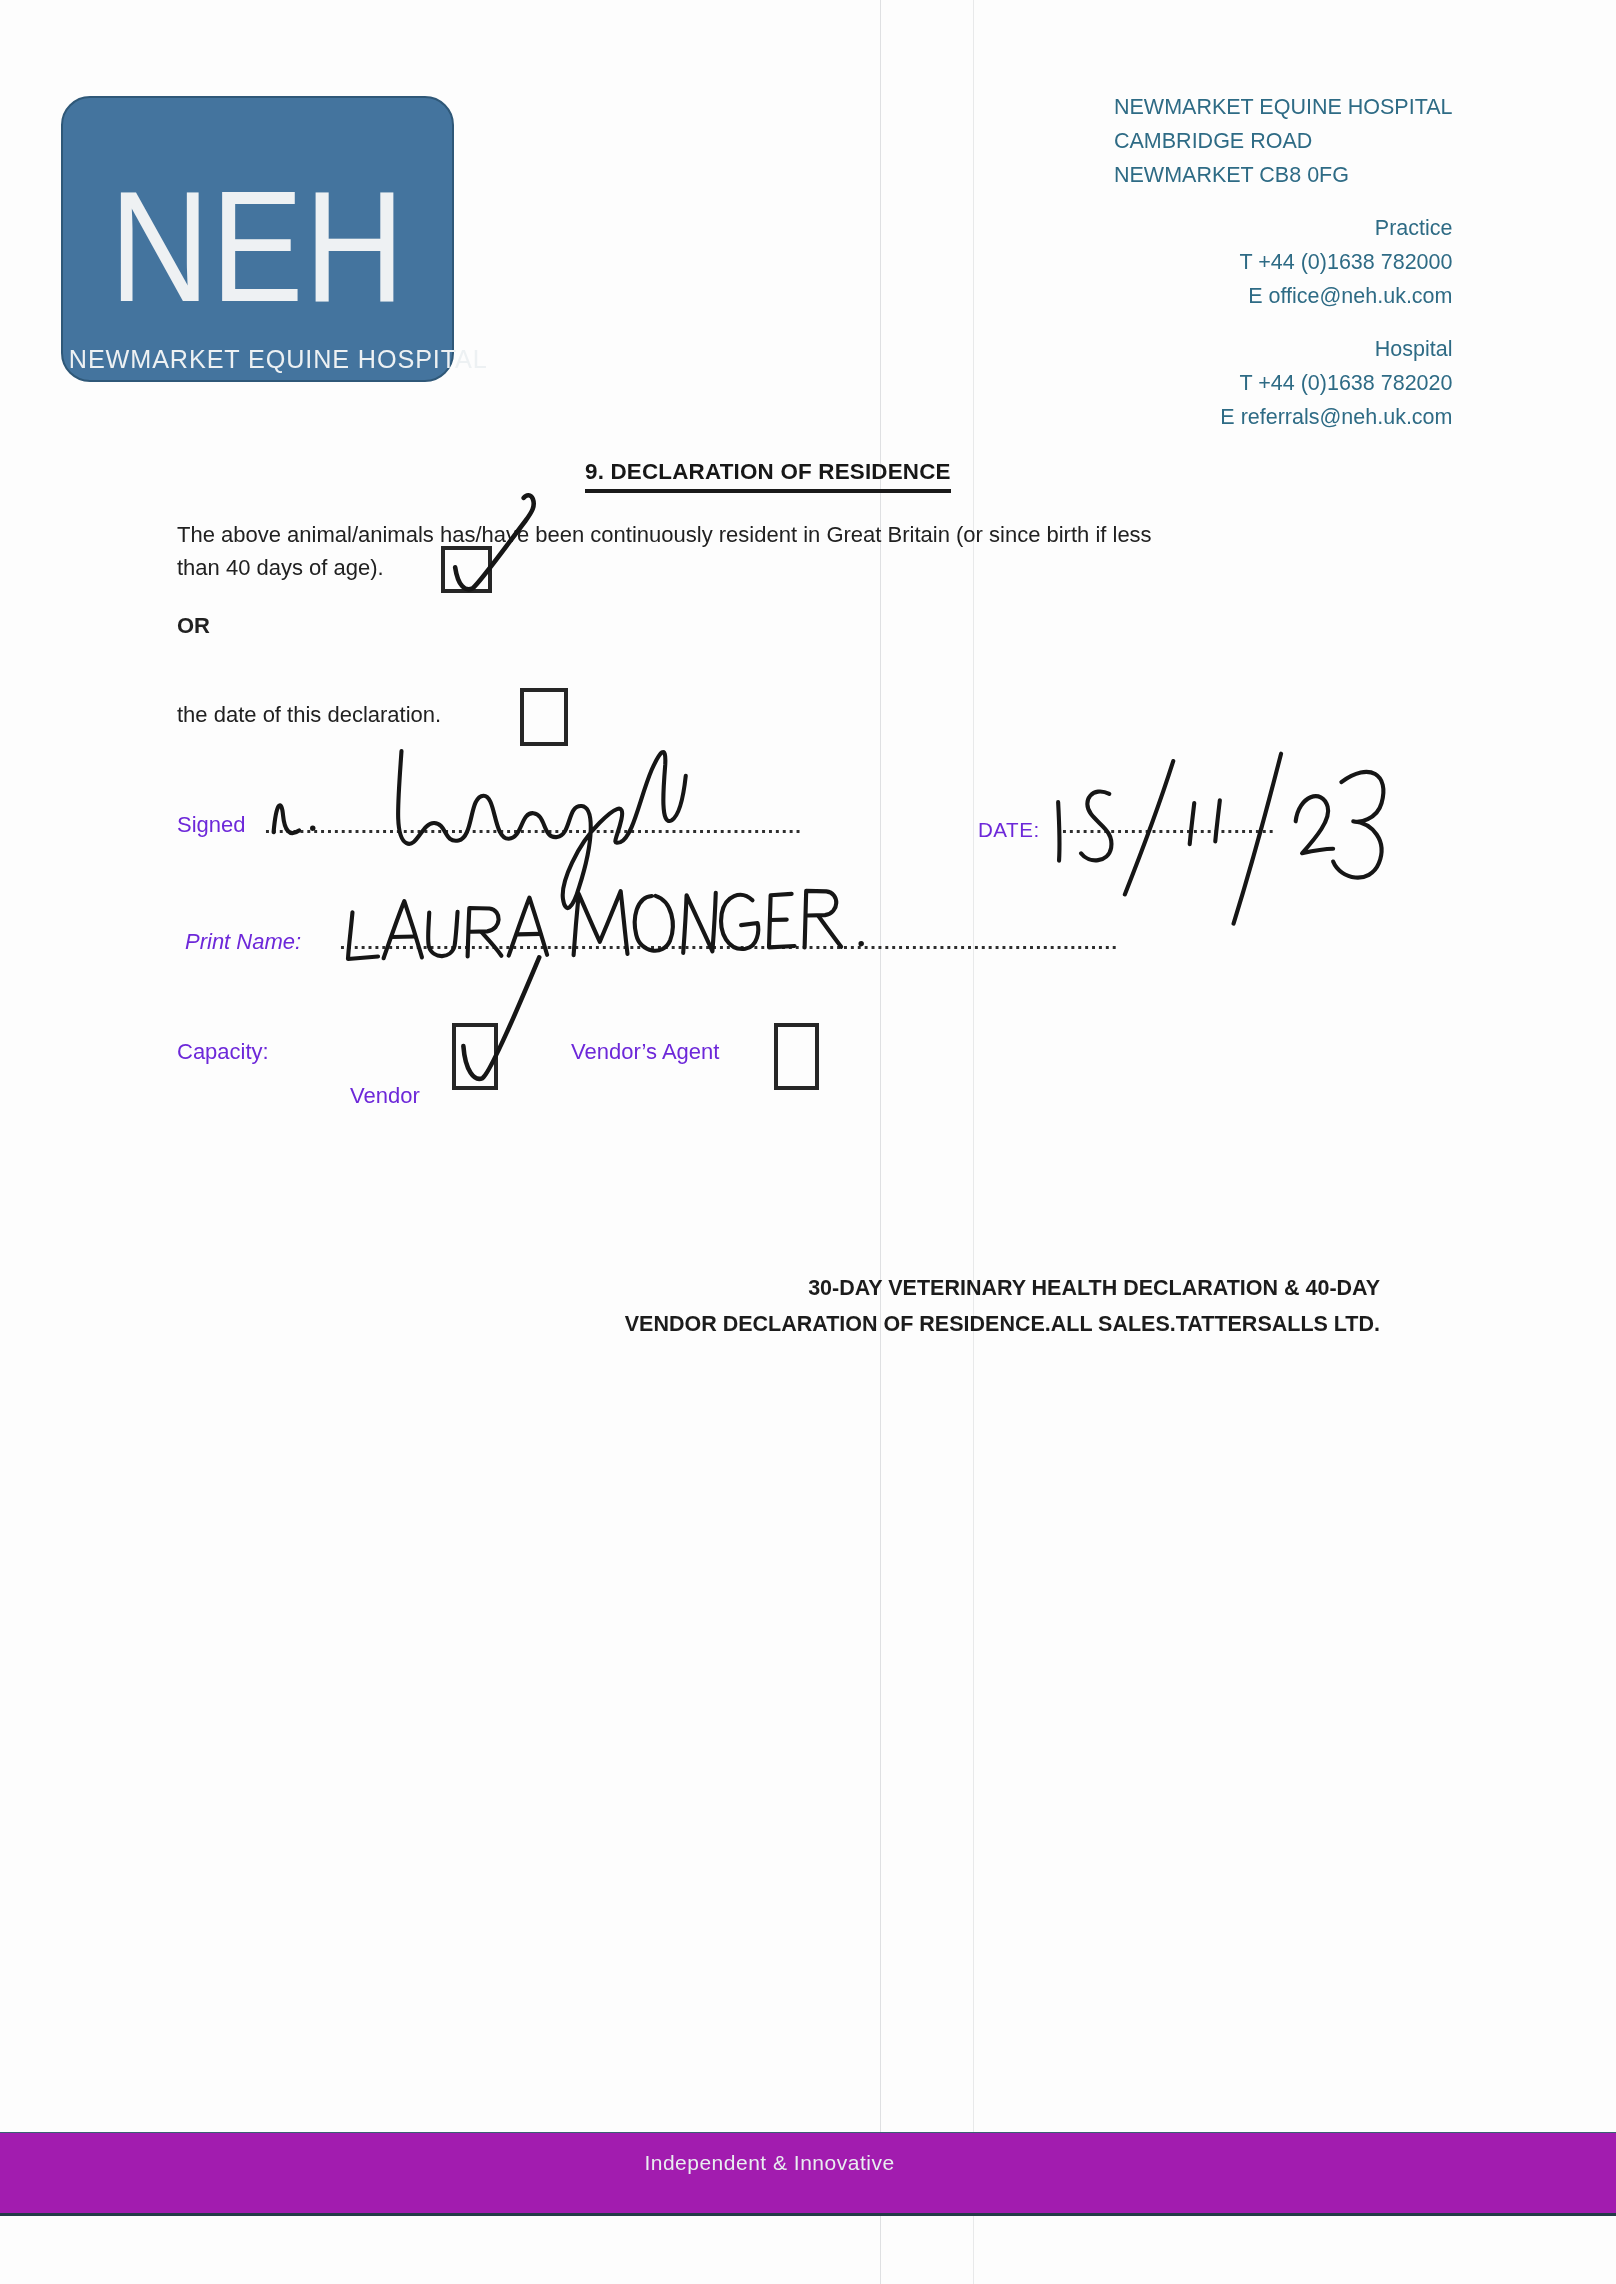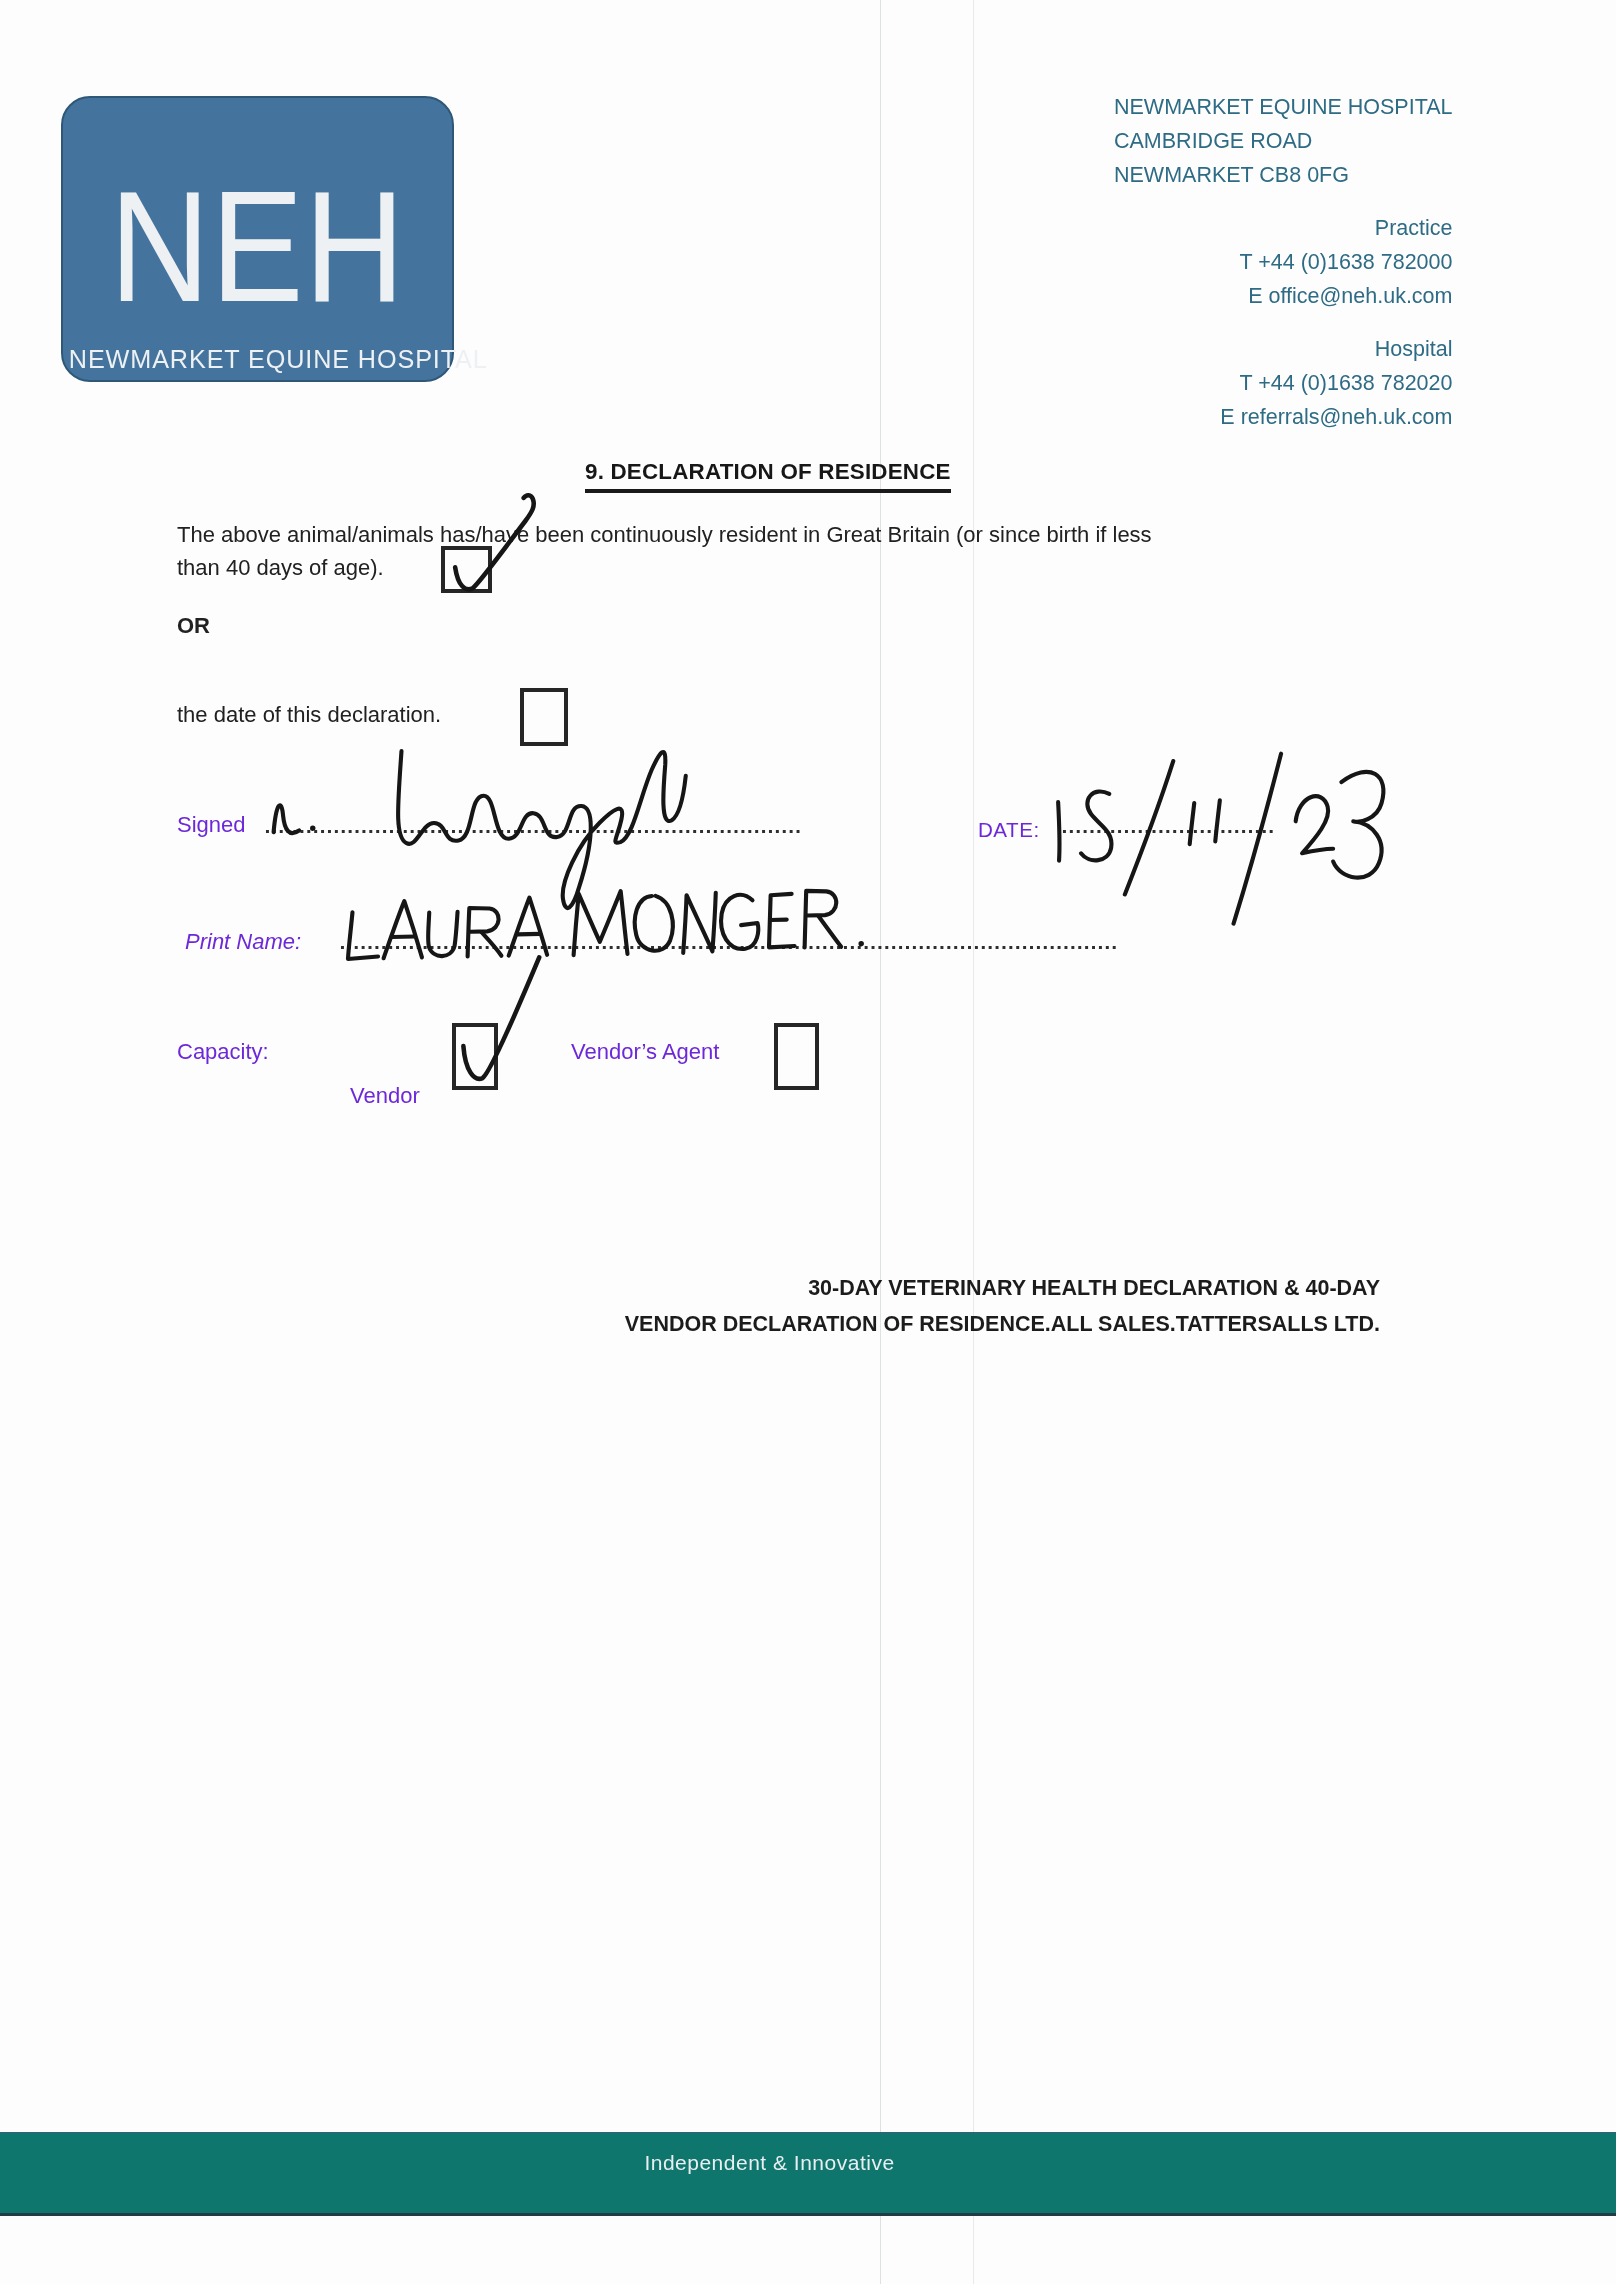--- a/index.html
+++ b/index.html
@@ -44,21 +44,21 @@
     background-size:6.9px 4.6px;background-repeat:repeat-x;background-position:0 50%;
   }
   .datelbl{font-size:20.6px;letter-spacing:0.5px;}
   
   .note{
     position:absolute;left:502px;width:878px;top:1270px;text-align:right;
     font-size:21.5px;line-height:36px;font-weight:bold;color:#1c1c1c;white-space:nowrap;
   }
   
   .bar{
-    position:absolute;left:0;right:0;top:2132px;height:84px;background:#0f766e;
+    position:absolute;left:0;right:0;top:2132px;height:84px;background:#a21caf;
     border-top:1.8px solid #395f72;border-bottom:3.2px solid #233b47;box-sizing:border-box;
     display:flex;align-items:center;justify-content:center;
   }
   .bar-text{
     color:#e9eef0;font-size:21px;letter-spacing:0.5px;transform:translate(-39px,-10px);
   }
   
   #ink{position:absolute;left:0;top:0;width:1617px;height:2284px;pointer-events:none;}
   #ink path{fill:none;stroke:#161616;stroke-linecap:round;stroke-linejoin:round;}
 </style>

